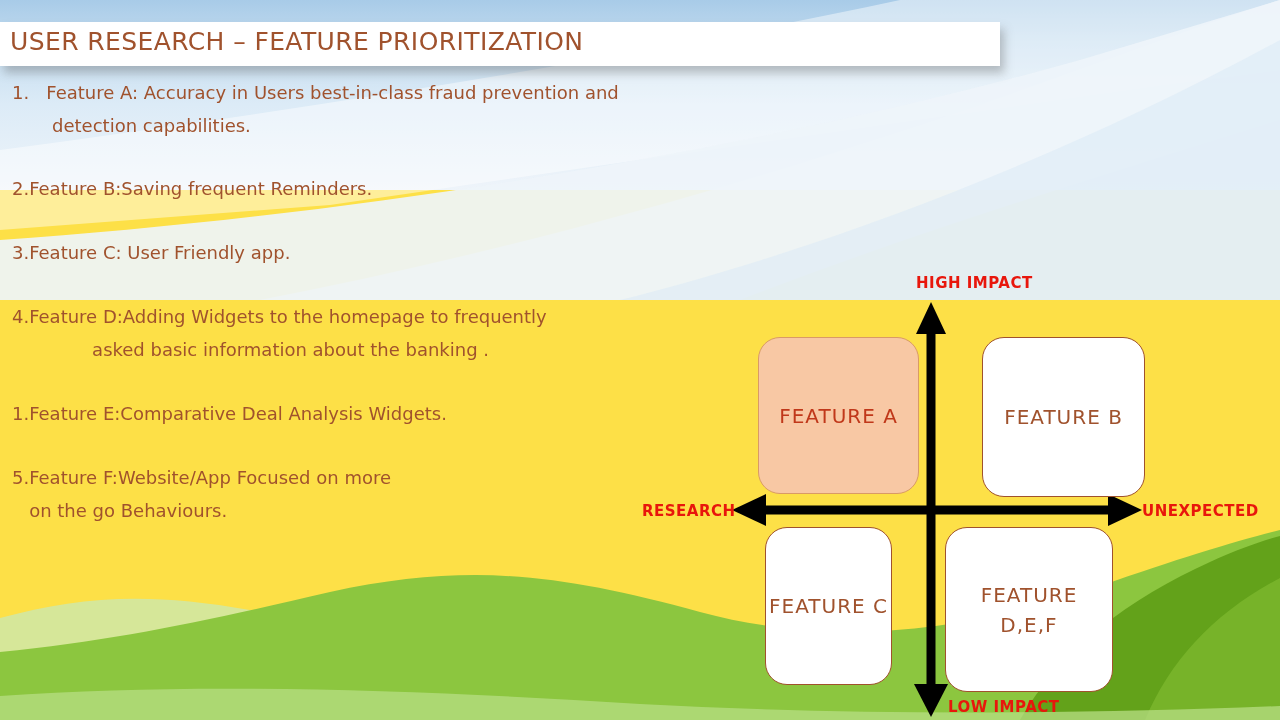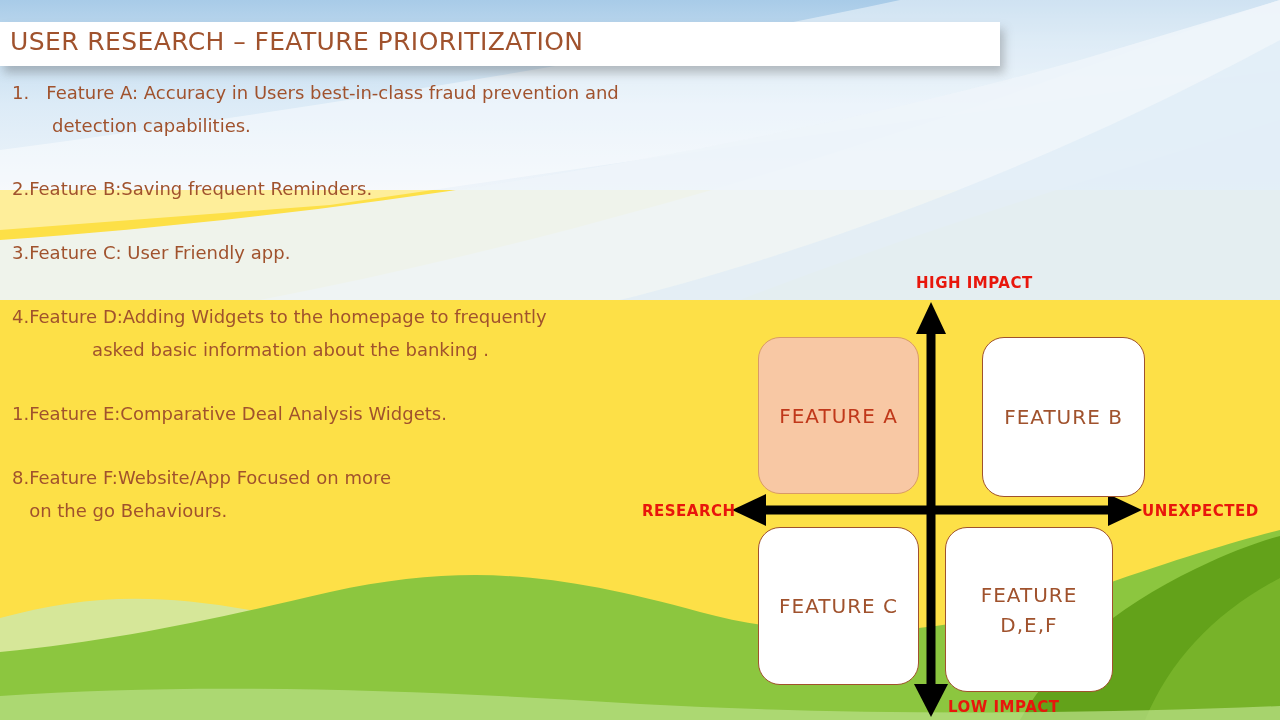--- a/index.html
+++ b/index.html
@@ -127,22 +127,22 @@
     width: 161px; height: 157px;
     background: #f8c8a4;
     border-color: #d99a66;
     color: #c0381a;
   }
   .qbox-b {
     left: 315px; top: 75px;
     width: 163px; height: 160px; margin-left: 37px;
   }
   .qbox-c {
-    left: 128px; top: 265px;
-    width: 161px; height: 158px;
+    left: 135px; top: 265px;
+    width: 127px; height: 158px;
   }
   .qbox-d {
     left: 315px; top: 265px;
     width: 168px; height: 165px;
   }
 </style>
 </head>
 <body>
 
 <div id="slide">
@@ -173,21 +173,21 @@
   <div class="title-text">USER RESEARCH – FEATURE PRIORITIZATION</div>
 
   <div class="body-list">
     <div class="list-item li-1">1.   Feature A: Accuracy in Users best-in-class fraud prevention and
        detection capabilities.</div>
     <div class="list-item li-2">2.Feature B:Saving frequent Reminders.</div>
     <div class="list-item li-3">3.Feature C: User Friendly app.</div>
     <div class="list-item li-4">4.Feature D:Adding Widgets to the homepage to frequently
               asked basic information about the banking .</div>
     <div class="list-item li-5">1.Feature E:Comparative Deal Analysis Widgets.</div>
-    <div class="list-item li-6">8.Feature F:Website/App Focused on more
+    <div class="list-item li-6">5.Feature F:Website/App Focused on more
    on the go Behaviours.</div>
   </div>
 
   <div class="matrix">
 
     <svg class="axis-svg" viewBox="0 0 650 458">
 
       <g>
         <line x1="301" y1="58" x2="301" y2="440" stroke="#000000" stroke-width="9"></line>
         <polygon points="301,40 286,72 316,72" fill="#000000"></polygon>

